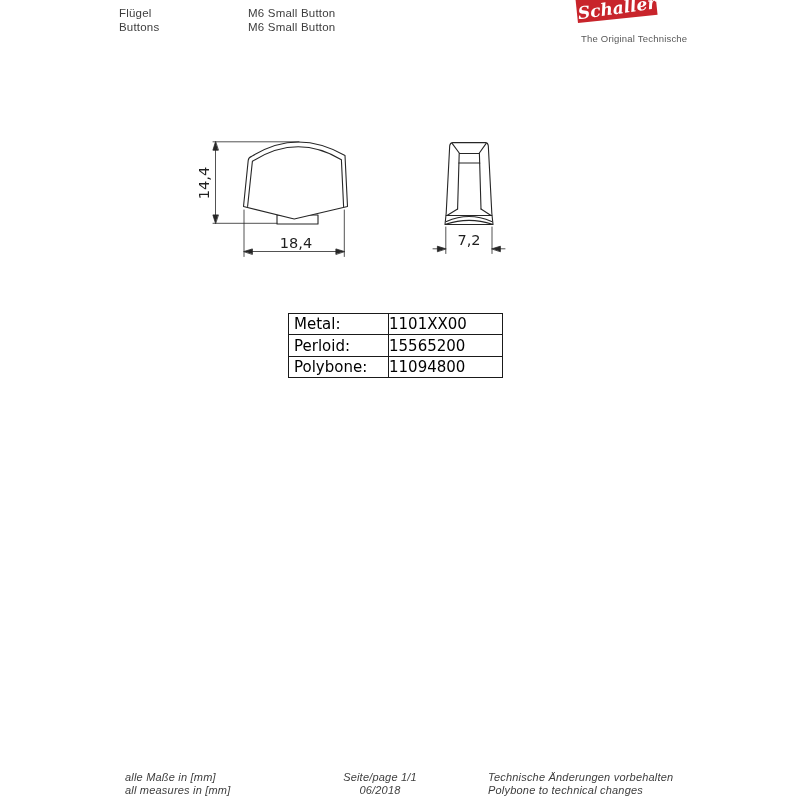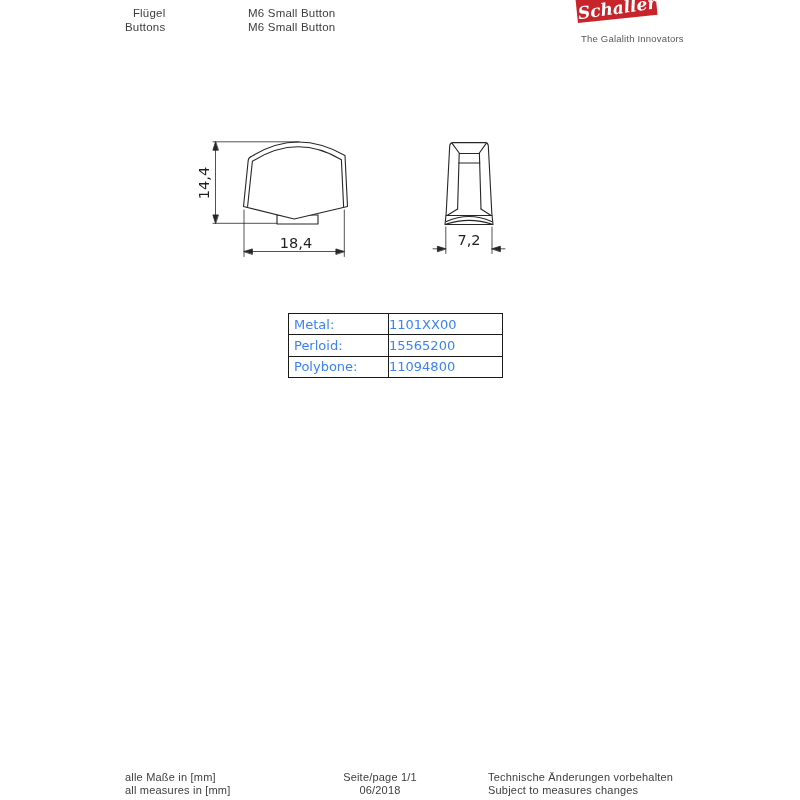--- a/index.html
+++ b/index.html
@@ -4,21 +4,21 @@
 <style>
   html,body{margin:0;padding:0;}
   body{
     width:800px;height:800px;position:relative;overflow:hidden;
     background:#ffffff;
     font-family:"Liberation Sans", sans-serif;
     color:#3d3d3d;
   }
   
   .hdr-col{position:absolute;top:6px;font-size:11.5px;line-height:14px;letter-spacing:.2px;color:#3d3d3d;}
-  .hdr-col.c1{left:125px;text-align:right;}
+  .hdr-col.c1{left:119px;}
   .hdr-col.c2{left:248px;}
   
   .logo-wrap{position:absolute;left:575px;top:0;width:160px;height:50px;}
   .logo-red{
     position:absolute;left:3px;top:-14px;width:80px;height:37px;
     transform:rotate(-6deg);transform-origin:left bottom;
     display:flex;align-items:flex-end;justify-content:center;
     box-sizing:border-box;padding-bottom:2px;
   }
   .logo-script{
@@ -27,48 +27,48 @@
     white-space:nowrap;
   }
   .logo-tagline{position:absolute;left:6px;top:33px;font-size:9.5px;color:#585858;letter-spacing:.2px;white-space:nowrap;}
   
   .drawing-svg{position:absolute;left:170px;top:115px;}
   .drawing-svg text{font-family:"DejaVu Sans", sans-serif;fill:#1f1f1f;}
   
   .order-table{
     position:absolute;left:288px;top:313px;
     border-collapse:collapse;table-layout:fixed;
-    font-family:"DejaVu Sans", sans-serif;font-size:13px;color:#3b82f6;
+    font-family:"DejaVu Sans", sans-serif;font-size:15px;color:#000000;
   }
   .order-table td{border:1px solid #1a1a1a;height:20.4px;padding:0;}
   .order-table td.lbl{width:94px;padding-left:5px;text-align:left;}
   .order-table td.val{width:113px;text-align:left;}
   
-  .ftr{position:absolute;top:771px;font-size:11px;line-height:12.5px;letter-spacing:.2px;color:#3d3d3d;}
+  .ftr{position:absolute;top:771px;font-size:11px;line-height:12.5px;letter-spacing:.2px;color:#3d3d3d;font-style:italic;}
   .ftr.left{left:125px;}
   .ftr.center{left:320px;width:120px;text-align:center;}
   .ftr.right{left:488px;}
 </style>
 </head>
 <body>
 
 <div class="hdr-col c1">
   <div>Flügel</div>
   <div>Buttons</div>
 </div>
 <div class="hdr-col c2">
   <div>M6 Small Button</div>
   <div>M6 Small Button</div>
 </div>
 
 <div class="logo-wrap">
   <div class="logo-red" style="background:#c8242b;">
     <span class="logo-script">Schaller</span>
   </div>
-  <div class="logo-tagline">The Galalith Innovators</div>
+  <div class="logo-tagline">The Original Technische</div>
 </div>
 
 <svg class="drawing-svg" width="360" height="165" viewBox="170 115 360 165">
   <g stroke="#262626" fill="none" stroke-width="1.1" stroke-linejoin="round" stroke-linecap="round">
 
     <g>
 
       <rect x="277" y="215" width="41" height="9"></rect>
 
       <path d="M243.5,206.5 L248.2,160.5 Q248.6,157.3 251.6,156.4 Q297,128 345,155.5 L347.5,206.5 L294.2,219 Z" fill="#ffffff"></path>
@@ -147,14 +147,14 @@
 <div class="ftr left">
   <div>alle Maße in [mm]</div>
   <div>all measures in [mm]</div>
 </div>
 <div class="ftr center">
   <div>Seite/page 1/1</div>
   <div>06/2018</div>
 </div>
 <div class="ftr right">
   <div>Technische Änderungen vorbehalten</div>
-  <div>Subject to measures changes</div>
+  <div>Polybone to technical changes</div>
 </div>
 
 </body></html>

